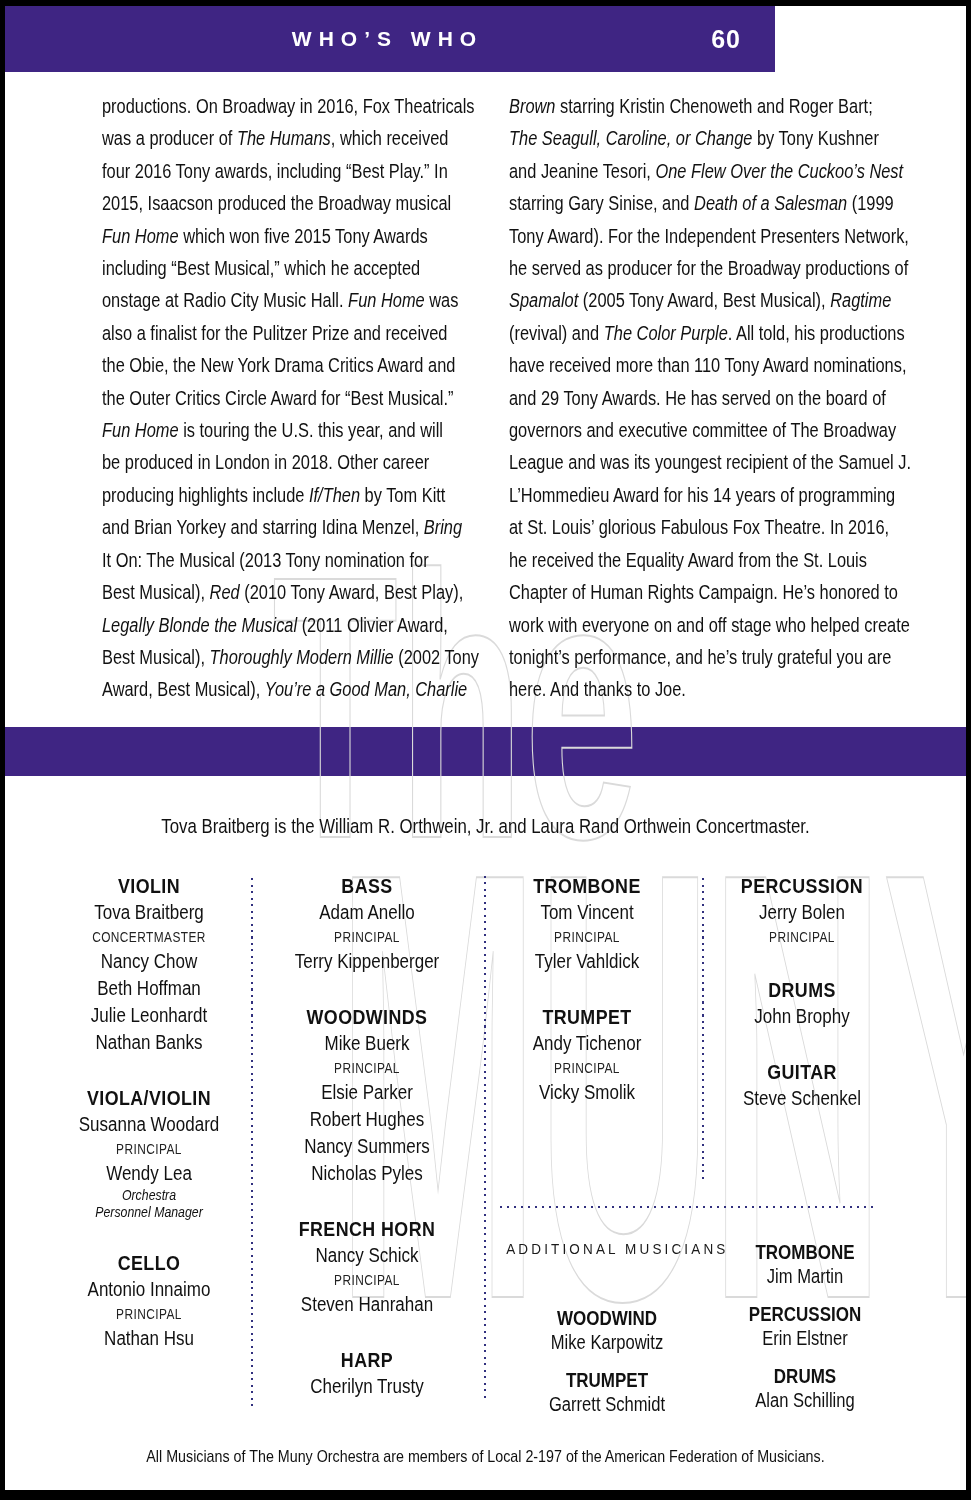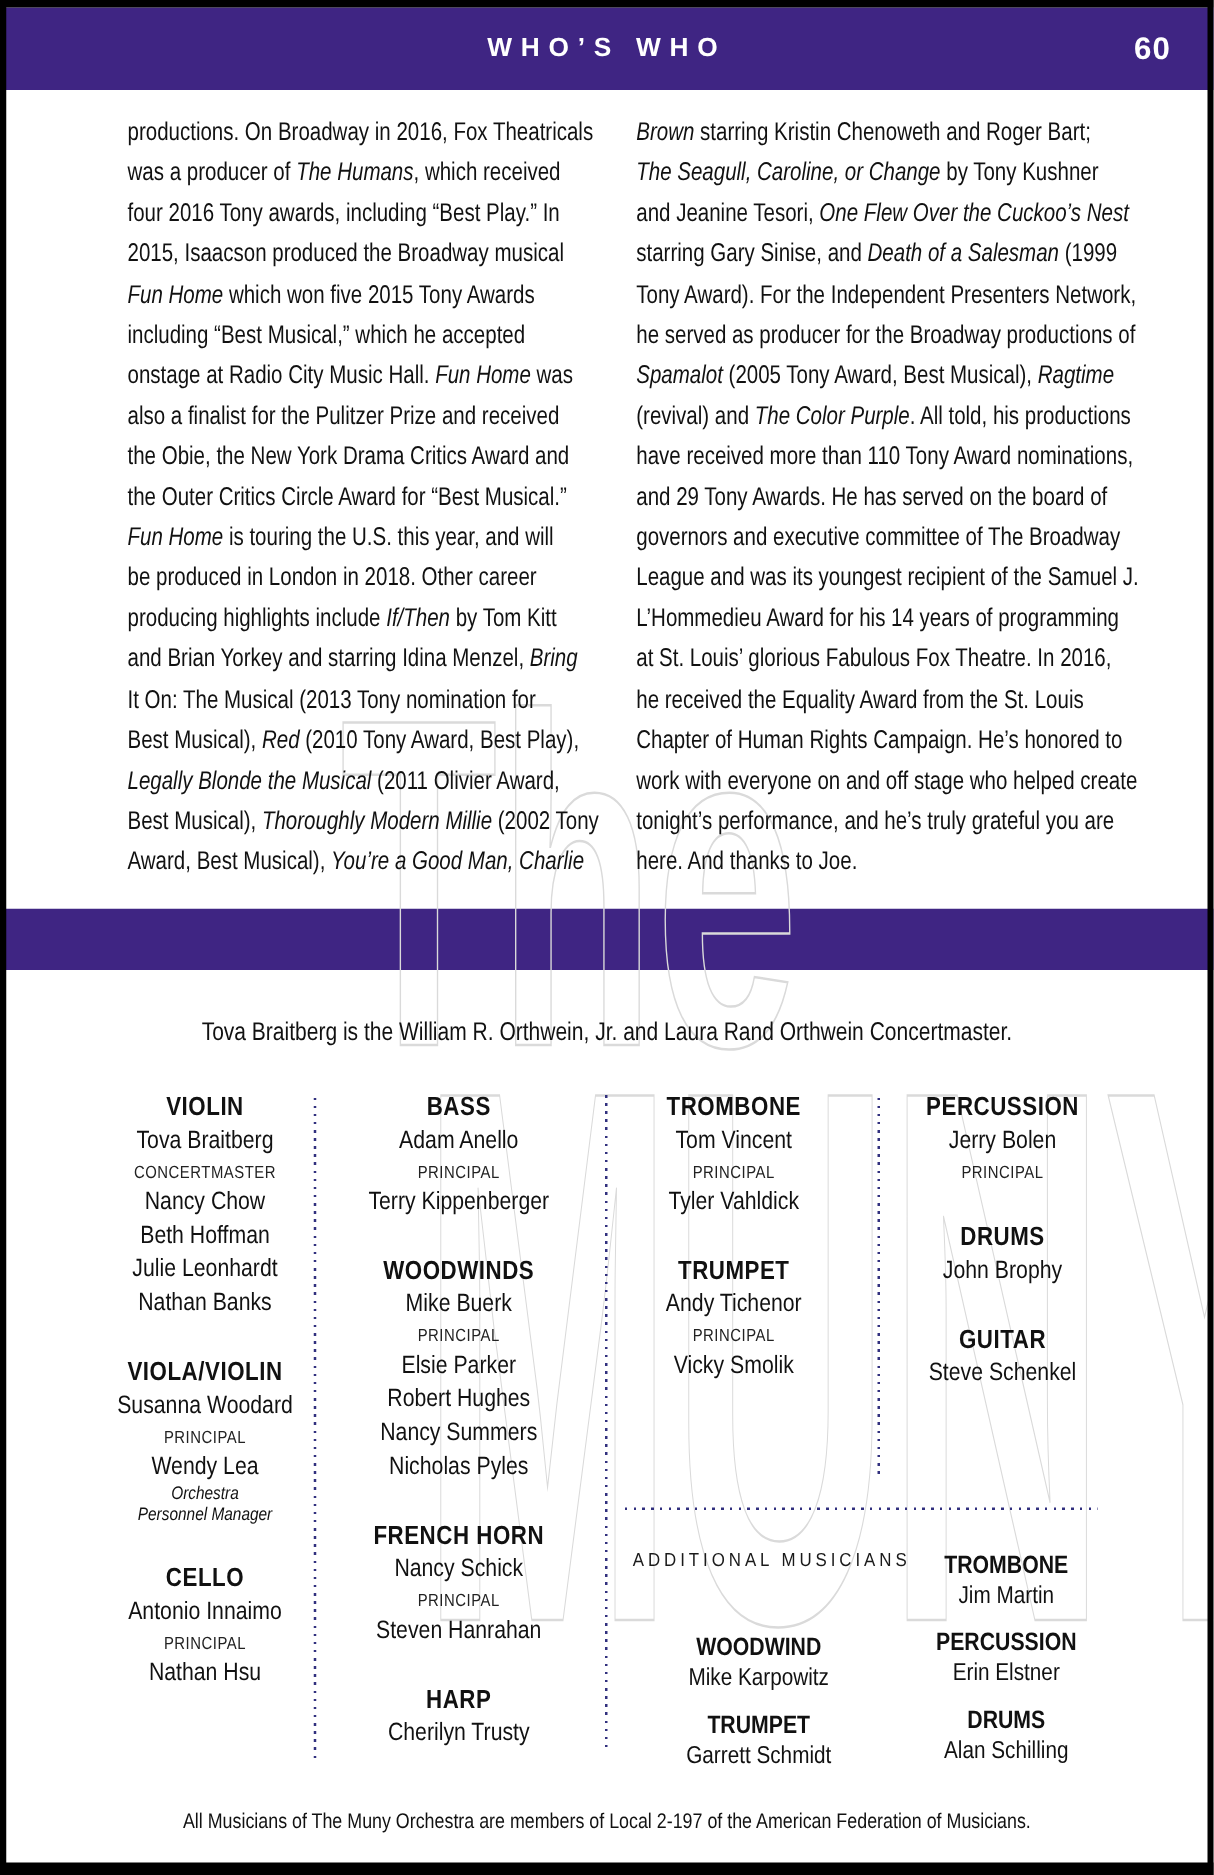--- a/index.html
+++ b/index.html
@@ -9,21 +9,21 @@
     overflow:hidden; margin:0 auto;
   }
   
   .frame{position:absolute;background:#000;z-index:10;}
   .frame-top{left:0;top:0;width:971px;height:6px;}
   .frame-bottom{left:0;top:1490px;width:971px;height:10px;}
   .frame-left{left:0;top:0;width:5px;height:1500px;}
   .frame-right{left:966px;top:0;width:5px;height:1500px;}
 
   
-  .header-bar{position:absolute;left:0;top:6px;width:971px;height:66px;background:#3f2583;z-index:3;}
+  .header-bar{position:absolute;left:0;top:6px;width:775px;height:66px;background:#3f2583;z-index:3;}
   .header-title{
     position:absolute;left:0;top:0;width:100%;height:66px;line-height:66px;text-align:center;
     color:#fff;font-weight:bold;font-size:21px;letter-spacing:7px;
   }
   .page-number{
     position:absolute;right:34px;top:0;height:66px;line-height:66px;
     color:#fff;font-weight:bold;font-size:25px;letter-spacing:1px;
   }
 
   
@@ -49,21 +49,21 @@
     position:absolute;left:0;top:727px;width:971px;height:49px;line-height:49px;z-index:3;
     text-align:center;color:#fff;font-weight:bold;font-size:20px;letter-spacing:8px;
   }
   .concertmaster{
     position:absolute;left:0;top:812px;width:971px;z-index:3;text-align:center;
     font-size:20.5px;line-height:27px;transform:scaleX(0.82);transform-origin:50% 50%;
   }
 
   
   .orch-col{position:absolute;top:872px;z-index:3;text-align:center;}
-  .orch-col-0{left:58px;width:212px;}
+  .orch-col-0{left:43px;width:212px;}
   .orch-col-1{left:262px;width:210px;}
   .orch-col-2{left:492px;width:190px;}
   .orch-col-3{left:712px;width:180px;}
   .orch-section{margin-bottom:28px;}
   .cond{transform:scaleX(0.85);transform-origin:50% 50%;white-space:nowrap;}
   .section-name{font-weight:bold;font-size:21px;line-height:27px;letter-spacing:0.5px;}
   .member-name{font-size:20px;line-height:27px;}
   .member-role{font-size:14px;line-height:22px;letter-spacing:0.5px;color:#222;}
   .member-note{font-style:italic;font-size:14.5px;line-height:17px;}
 

